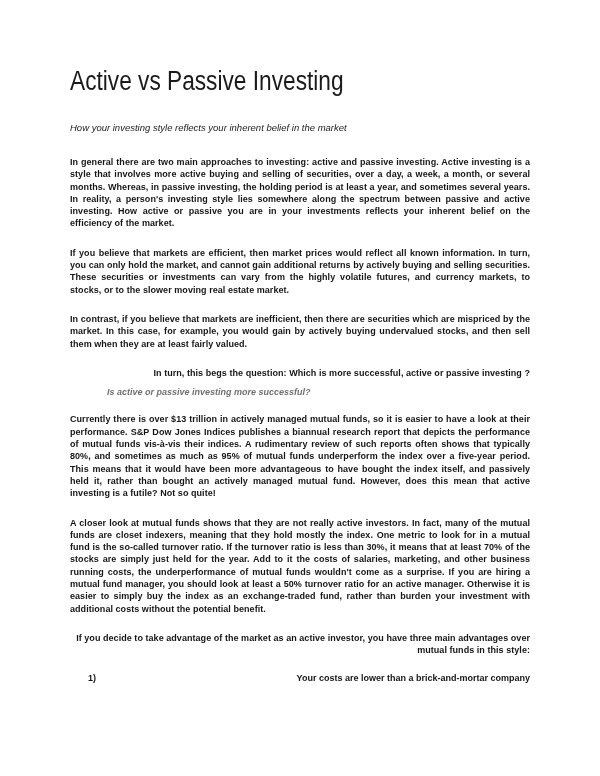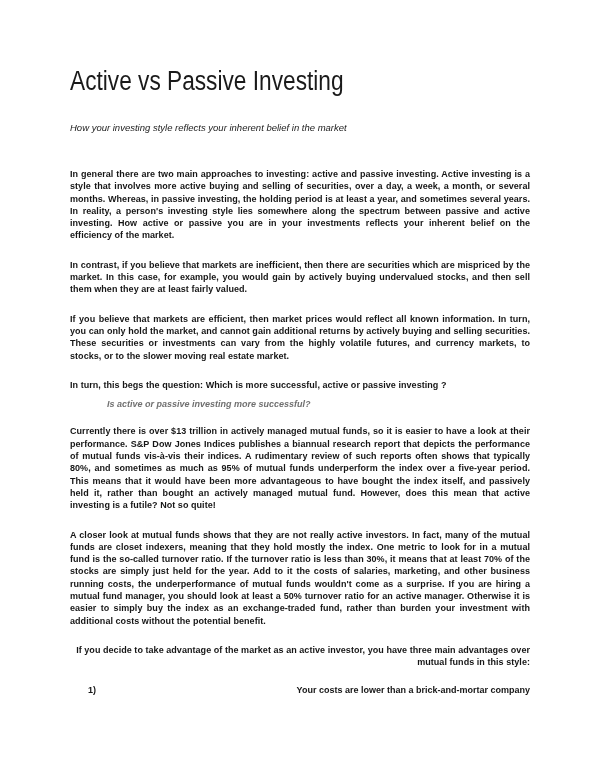--- a/index.html
+++ b/index.html
@@ -34,22 +34,22 @@
   }
   .para {
     font-size: 9px;
     line-height: 12.3px;
     font-weight: 600;
     text-align: justify;
     letter-spacing: 0.05px;
     color: #161616;
     margin: 0 0 17px 0;
   }
-  .para.first { margin-top: 34px; }
-  .para.question { text-align: left; margin-bottom: 7px; }
+  .para.first { margin-top: 22px; }
+  .para.question { text-align: right; margin-bottom: 7px; }
   .subheading {
     margin: 0 0 15px 0;
     padding-left: 37px;
     font-size: 9px;
     line-height: 12.3px;
     font-weight: 600;
     color: #707070;
     font-style: italic;
   }
   .para.p4 { }
@@ -71,23 +71,23 @@
 
 <div class="page">
   <div class="content">
 
     <h1 class="title">Active vs Passive Investing</h1>
 
     <p class="subtitle">How your investing style reflects your inherent belief in the market</p>
 
     <p class="para first">In general there are two main approaches to investing: active and passive investing. Active investing is a style that involves more active buying and selling of securities, over a day, a week, a month, or several months. Whereas, in passive investing, the holding period is at least a year, and sometimes several years. In reality, a person's investing style lies somewhere along the spectrum between passive and active investing. How active or passive you are in your investments reflects your inherent belief on the efficiency of the market.</p>
 
+    <p class="para">If you believe that markets are efficient, then market prices would reflect all known information. In turn, you can only hold the market, and cannot gain additional returns by actively buying and selling securities. These securities or investments can vary from the highly volatile futures, and currency markets, to stocks, or to the slower moving real estate market.</p>
+
     <p class="para">In contrast, if you believe that markets are inefficient, then there are securities which are mispriced by the market. In this case, for example, you would gain by actively buying undervalued stocks, and then sell them when they are at least fairly valued.</p>
-
-    <p class="para">If you believe that markets are efficient, then market prices would reflect all known information. In turn, you can only hold the market, and cannot gain additional returns by actively buying and selling securities. These securities or investments can vary from the highly volatile futures, and currency markets, to stocks, or to the slower moving real estate market.</p>
 
     <p class="para question">In turn, this begs the question: Which is more successful, active or passive investing ?</p>
 
     <p class="subheading">Is active or passive investing more successful?</p>
 
     <p class="para p4">Currently there is over $13 trillion in actively managed mutual funds, so it is easier to have a look at their performance. S&amp;P Dow Jones Indices publishes a biannual research report that depicts the performance of mutual funds vis-à-vis their indices. A rudimentary review of such reports often shows that typically 80%, and sometimes as much as 95% of mutual funds underperform the index over a five-year period. This means that it would have been more advantageous to have bought the index itself, and passively held it, rather than bought an actively managed mutual fund. However, does this mean that active investing is a futile? Not so quite!</p>
 
     <p class="para p5">A closer look at mutual funds shows that they are not really active investors. In fact, many of the mutual funds are closet indexers, meaning that they hold mostly the index. One metric to look for in a mutual fund is the so-called turnover ratio. If the turnover ratio is less than 30%, it means that at least 70% of the stocks are simply just held for the year. Add to it the costs of salaries, marketing, and other business running costs, the underperformance of mutual funds wouldn't come as a surprise. If you are hiring a mutual fund manager, you should look at least a 50% turnover ratio for an active manager. Otherwise it is easier to simply buy the index as an exchange-traded fund, rather than burden your investment with additional costs without the potential benefit.</p>
 
     <p class="para p6">If you decide to take advantage of the market as an active investor, you have three main advantages over mutual funds in this style:</p>

